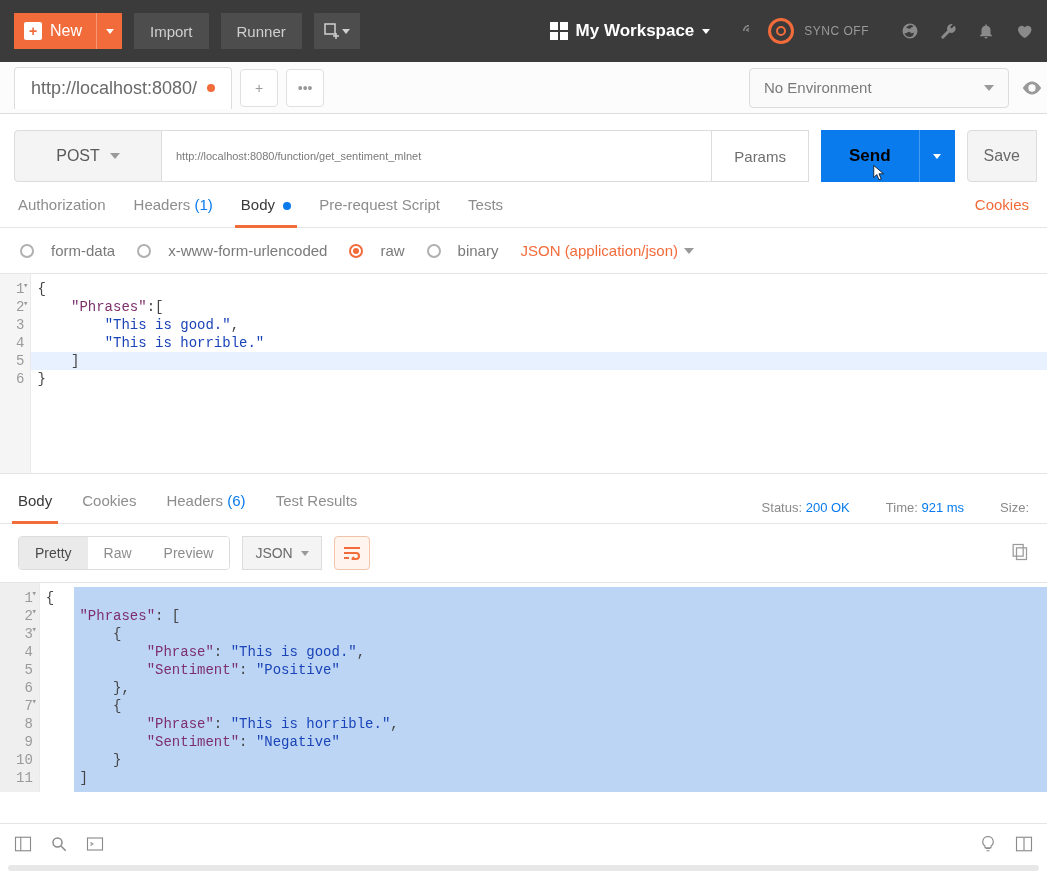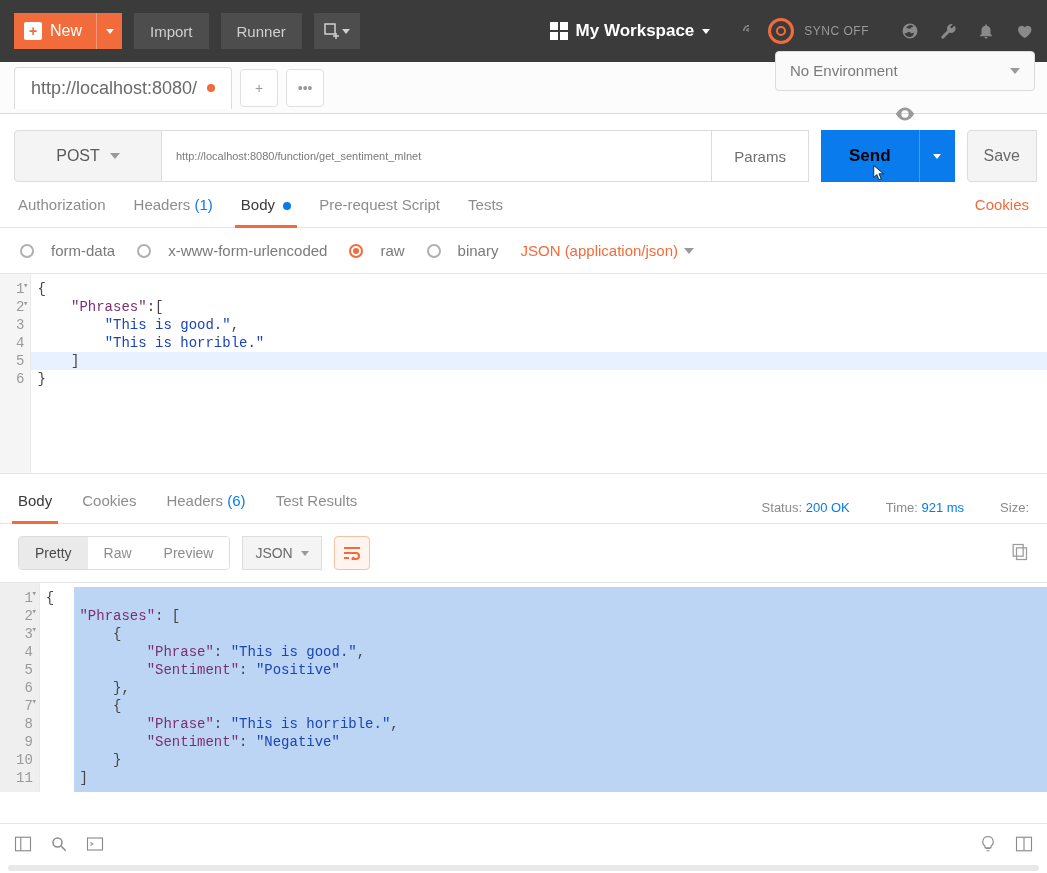--- a/index.html
+++ b/index.html
@@ -22,21 +22,21 @@
   .ring-icon { width:26px; height:26px; border-radius:50%; border:3px solid #f26b3a; display:flex; align-items:center; justify-content:center; }
   .ring-icon-inner { width:10px; height:10px; border:2px solid #f26b3a; border-radius:50%; }
   .top-icons { display: flex; gap: 20px; margin-left: 20px; color: #8a8a8a; }
   .top-icons svg { width:18px; height:18px; fill:#8a8a8a; cursor:pointer; }
 
   
   .tabs-row { display: flex; align-items: center; height: 52px; border-bottom: 1px solid #dcdcdc; background:#fcfcfc; padding-left: 14px; }
   .req-tab { display:flex; align-items:center; gap:10px; padding: 0 16px; height: 42px; background:#fff; border:1px solid #dcdcdc; border-bottom:none; border-radius:4px 4px 0 0; font-size:18px; color:#6a6a6a; cursor:pointer;}
   .orange-dot { width:8px; height:8px; border-radius:50%; background:#f26b3a; }
   .mini-btn { width:38px; height:38px; margin-left:8px; border:1px solid #e0e0e0; background:#fff; border-radius:4px; display:flex; align-items:center; justify-content:center; color:#9a9a9a; cursor:pointer; }
-  .tabs-right { margin-left:auto; display:flex; align-items:center; gap:12px; padding-right:12px;flex-direction:column; }
+  .tabs-right { margin-left:auto; display:flex; align-items:center; gap:12px; padding-right:4px; }
   .env-select { border:1px solid #dcdcdc; background:#fafafa; width:260px; height:40px; display:flex; align-items:center; justify-content:space-between; padding:0 14px; color:#7a7a7a; font-size:15px; border-radius:4px; cursor:pointer; }
   .env-icon-btn { color:#9a9a9a; }
 
   
   .urlbar-row { display:flex; align-items:stretch; padding: 16px 10px 0px 14px; gap:0; }
   .method-select { width:148px; background:#f4f4f4; border:1px solid #dcdcdc; display:flex; align-items:center; justify-content:center; gap:10px; font-size:16px; color:#5a5a5a; cursor:pointer; border-radius:4px 0 0 4px;}
   .url-input { flex:1; border:1px solid #dcdcdc; border-left:none; padding: 0 14px; font-size:11px; color:#7a7a7a; display:flex; align-items:center; }
   .params-btn { background:#fff; border:1px solid #dcdcdc; border-left:none; padding: 0 22px; font-size:15px; color:#6f6f6f; cursor:pointer; }
   .send-wrap { display:flex; margin-left:12px;}
   .send-btn { background:#097bed; color:#000000; border:none; padding: 0 28px; font-size:17px; font-weight:600; cursor:pointer; position:relative; }

